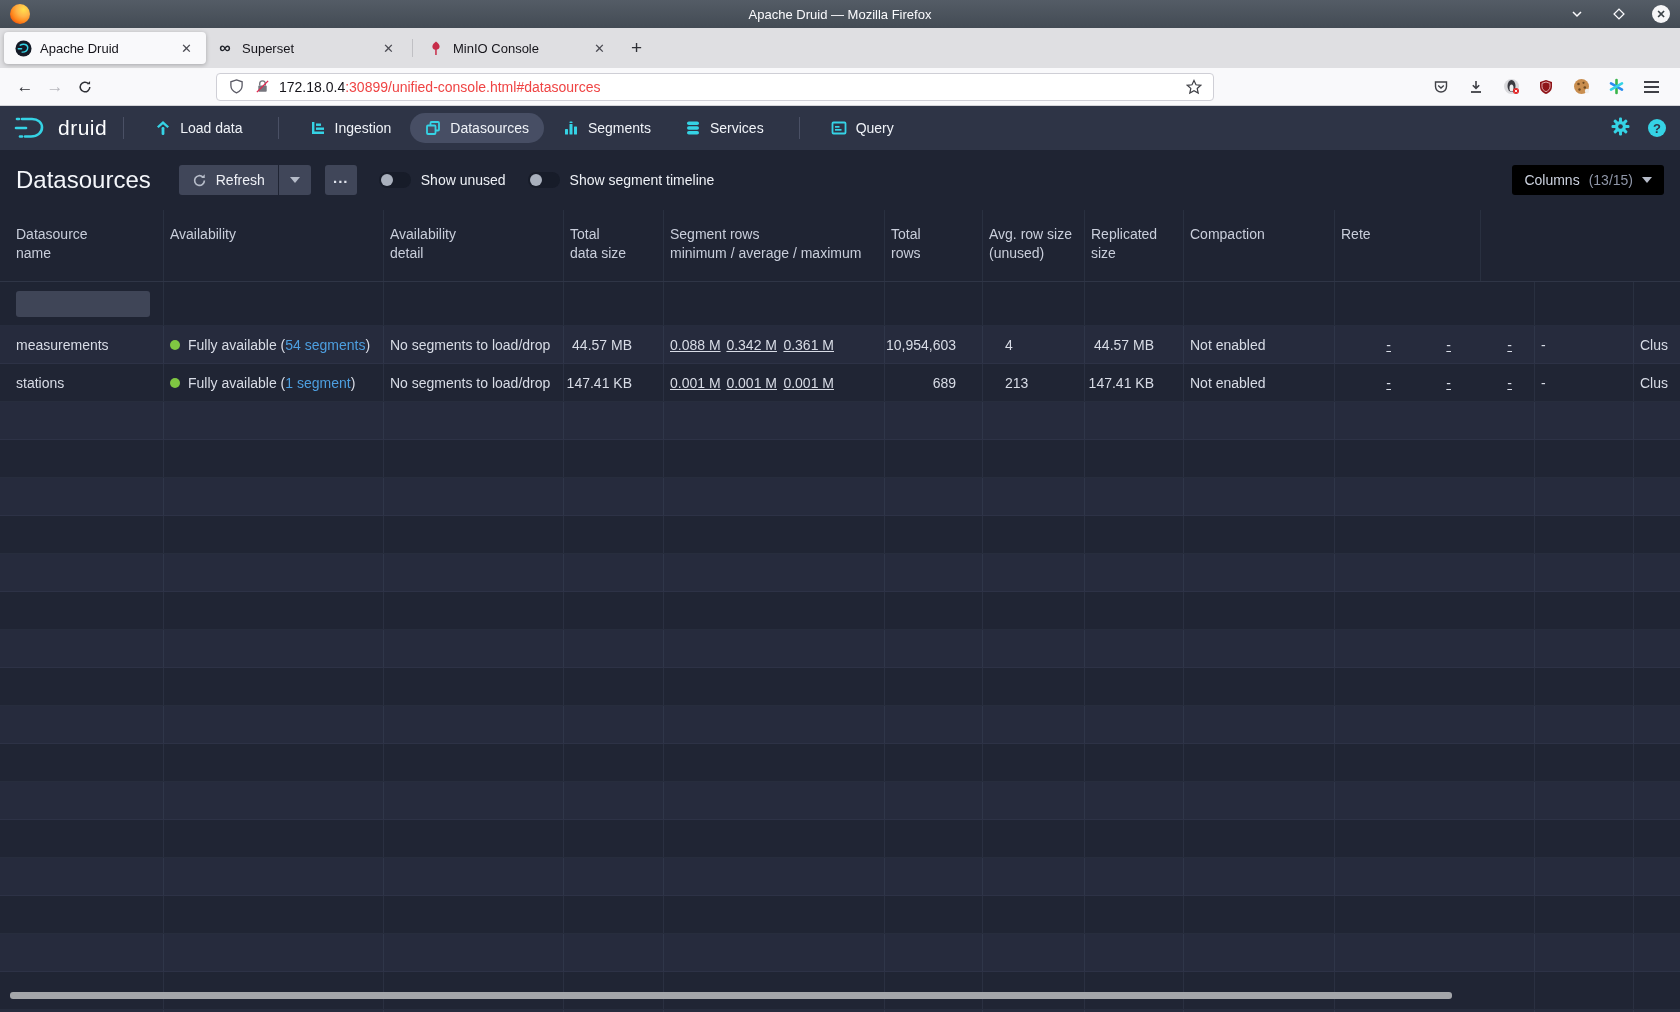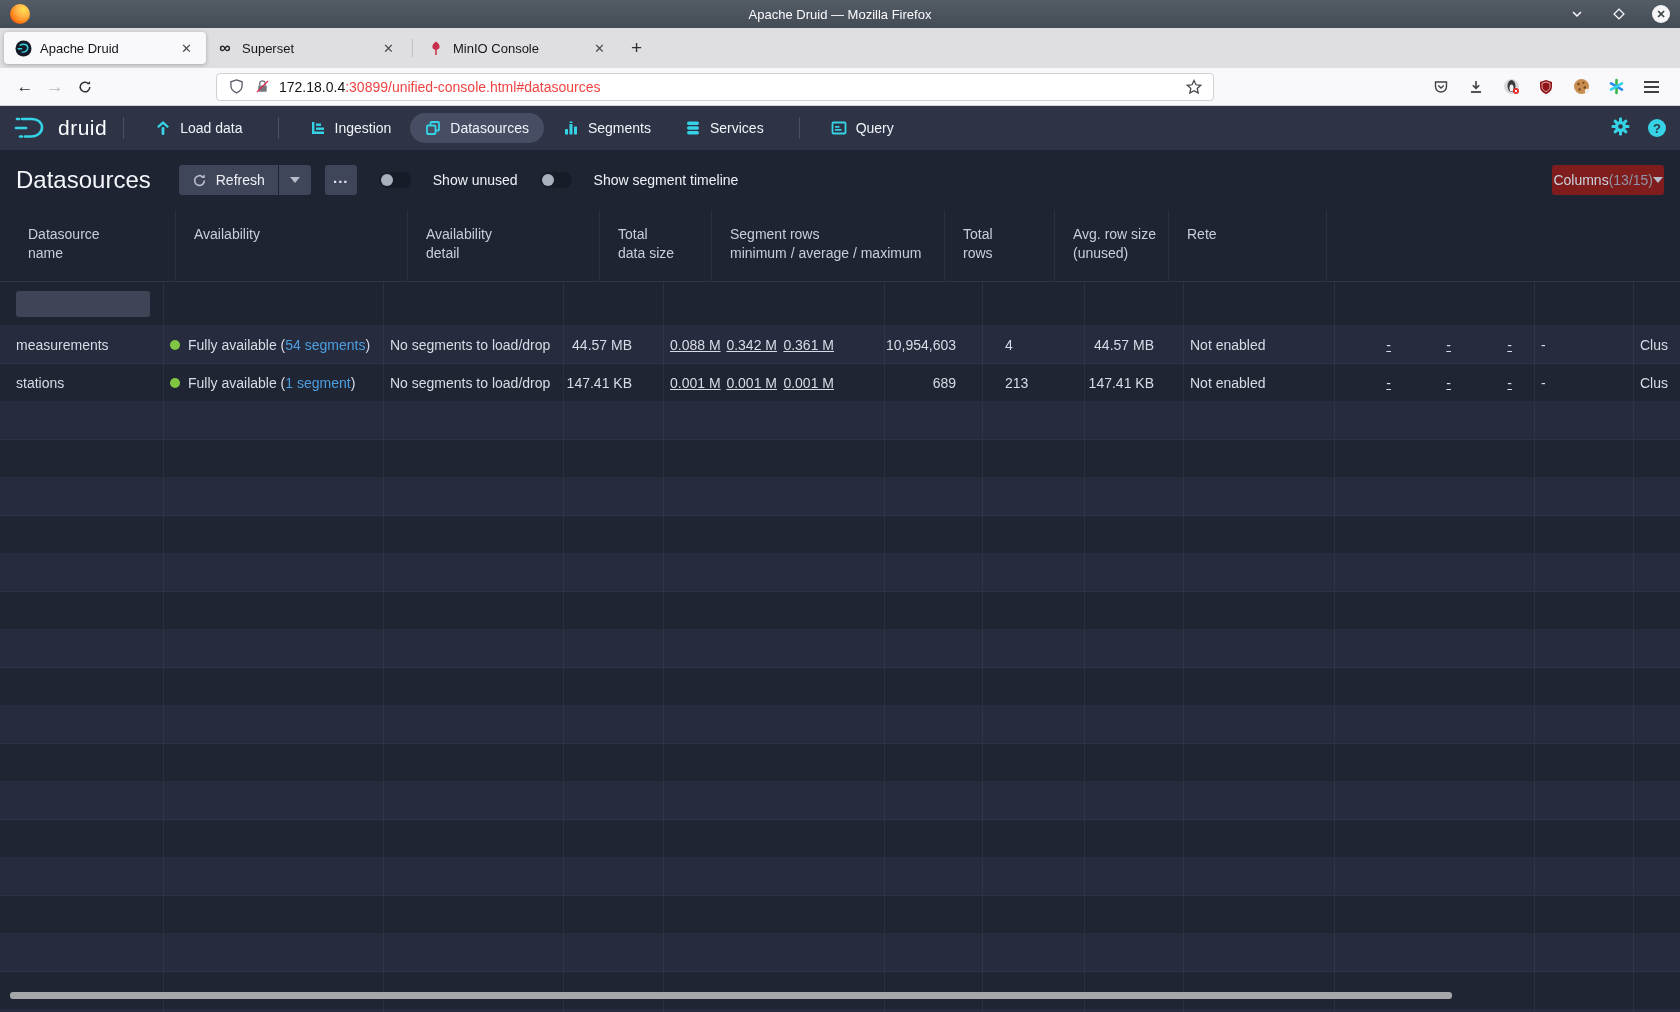--- a/index.html
+++ b/index.html
@@ -49,34 +49,34 @@
 
   
   .page { height:862px; position:relative; overflow:hidden; background:#1f2433; }
   .pagebar { height:60px; display:flex; align-items:center; padding:0 16px; }
   .page-title { font-size:24px; font-weight:400; color:#f4f6fa; margin-right:28px; }
   .btn { background:#404659; color:#eef0f6; font-size:14px; height:30px; display:flex; align-items:center; border-radius:3px; }
   .refresh-main { padding:0 13px; gap:9px; border-radius:3px 0 0 3px; }
   .refresh-caret { width:32px; justify-content:center; border-radius:0 3px 3px 0; margin-left:1px; }
   .caret { width:0; height:0; border-left:5px solid transparent; border-right:5px solid transparent; border-top:6px solid #b6bcc9; }
   .more-btn { width:32px; justify-content:center; margin-left:14px; color:#dfe3ec; font-weight:bold; letter-spacing:1px; font-size:15px; padding-bottom:6px; }
-  .toggle-group { display:flex; align-items:center; margin-left:22px; gap:22px; }
+  .toggle-group { display:flex; align-items:center; margin-left:22px; gap:10px; }
   .toggle { width:32px; height:16px; border-radius:8px; background:#171c29; position:relative; flex:none; }
   .toggle .knob { position:absolute; left:2px; top:2px; width:12px; height:12px; border-radius:50%; background:#a9b0bd; }
   .toggle-label { color:#eef1f6; font-size:14px; }
-  .columns-btn { margin-left:auto; background:#7f1d1d; padding:0 1px; gap:0; color:#ccd2df; }
+  .columns-btn { margin-left:auto; background:#000000; padding:0 12px; gap:9px; color:#ccd2df; }
   .columns-count { color:#8f96a8; }
 
   
   .tablewrap { position:absolute; top:60px; left:0; right:0; bottom:0; overflow:hidden; }
   .trow { display:flex; width:1780px; border-bottom:1px solid rgba(130,142,175,0.08); }
   .cell { flex:none; padding:0 6px; font-size:14px; color:#d8dce6; display:flex; align-items:center; overflow:hidden; border-right:1px solid rgba(130,142,175,0.11); white-space:nowrap; }
   .cell.first { padding-left:16px; }
   .header-row { height:72px; border-bottom:1px solid rgba(130,142,175,0.16); }
-  .header-row .cell { align-items:flex-start; padding-top:15px; color:#c9cedb; line-height:19px; cursor:pointer;margin-left:12px; }
+  .header-row .cell { align-items:flex-start; padding-top:15px; color:#c9cedb; line-height:19px; cursor:pointer; }
   .hlines { display:flex; flex-direction:column; }
   .filter-row { height:44px; }
   .filter-input { width:134px; height:26px; background:#3f4557; border:none; border-radius:3px; outline:none; color:#e6e9f0; padding:0 8px; font-size:13px; }
   .datarow { height:38px; }
   .datarow.odd { background:#262b3d; }
   .datarow.even { background:#202534; }
   .al-right { justify-content:flex-end; }
   .dot { width:10px; height:10px; border-radius:50%; margin-right:8px; flex:none; }
   .link { text-decoration:none; cursor:pointer; }
   .trio { display:flex;text-decoration:underline; }
@@ -388,20 +388,31 @@
               <div>Total</div>
               <div>rows</div>
             </div>
           </div>
           <div class="cell" style="width: 102px;">
             <div class="hlines">
               <div>Avg. row size</div>
               <div>(unused)</div>
             </div>
           </div>
+          <div class="cell" style="width: 99px;">
+            <div class="hlines">
+              <div>Replicated</div>
+              <div>size</div>
+            </div>
+          </div>
+          <div class="cell" style="width: 151px;">
+            <div class="hlines">
+              <div>Compaction</div>
+            </div>
+          </div>
           <div class="cell" style="width: 146px;">
             <div class="hlines">
               <div>Rete</div>
             </div>
           </div>
         </div>
         <div class="trow filter-row">
           <div class="cell first" style="width: 164px;">
             <input class="filter-input" type="text" style="">
           </div>

